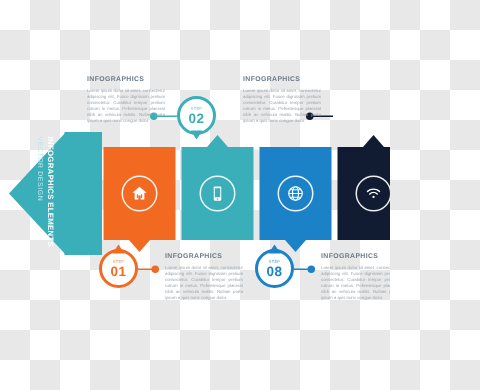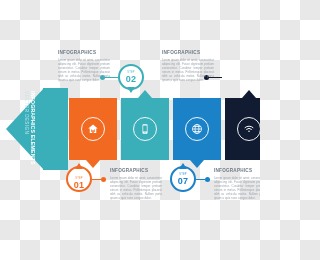--- a/index.html
+++ b/index.html
@@ -156,29 +156,29 @@
     </div>
   </div>
 
   <div class="badge stem-down" style="left:118px;top:64px;border:2.4px solid #3aafb9;color:#3aafb9;">
     <div class="cap">STEP</div>
     <div class="num">02</div>
     <div class="stem" style="border-top-color:#3aafb9;"></div>
   </div>
 
 
-  <div class="badge stem-up" style="left:66px;top:166px;border:2.4px solid #f26a21;color:#f26a21;justify-content:flex-end;">
+  <div class="badge stem-up" style="left:66px;top:166px;border:2.4px solid #f26a21;color:#f26a21;">
     <div class="cap">STEP</div>
     <div class="num">01</div>
     <div class="stem" style="border-bottom-color:#f26a21;"></div>
   </div>
 
   <div class="badge stem-up" style="left:170px;top:166px;border:2.4px solid #1b82c8;color:#1b82c8;">
     <div class="cap">STEP</div>
-    <div class="num">07</div>
+    <div class="num">08</div>
     <div class="stem" style="border-bottom-color:#1b82c8;"></div>
   </div>
 
   <div class="conn-line" style="left:103px;top:77px;width:15px;background:#3aafb9;"></div>
   <div class="conn-dot" style="left:100px;top:75px;background:#3aafb9;"></div>
   <div class="conn-line" style="left:207px;top:77px;width:15px;background:#111c33;"></div>
   <div class="conn-dot" style="left:204px;top:75px;background:#111c33;"></div>
 
   <div class="conn-line" style="left:92px;top:179px;width:14px;background:#f26a21;"></div>
   <div class="conn-dot" style="left:101px;top:177px;background:#f26a21;"></div>

